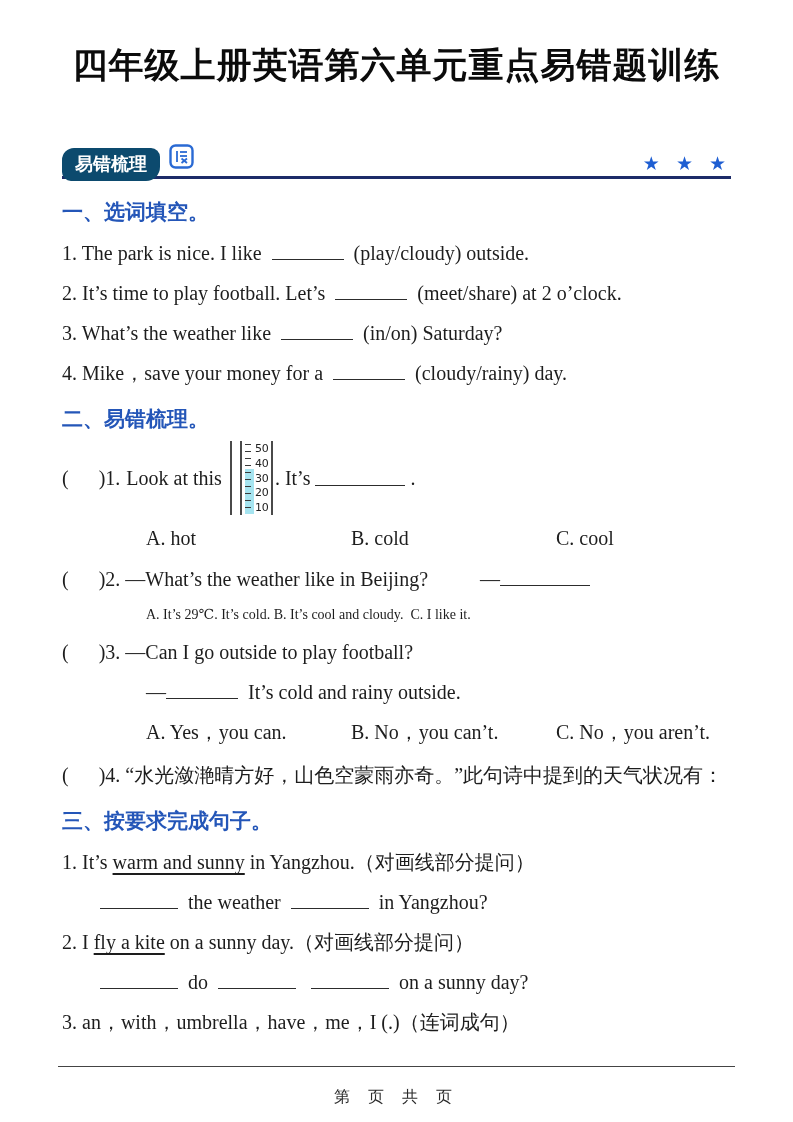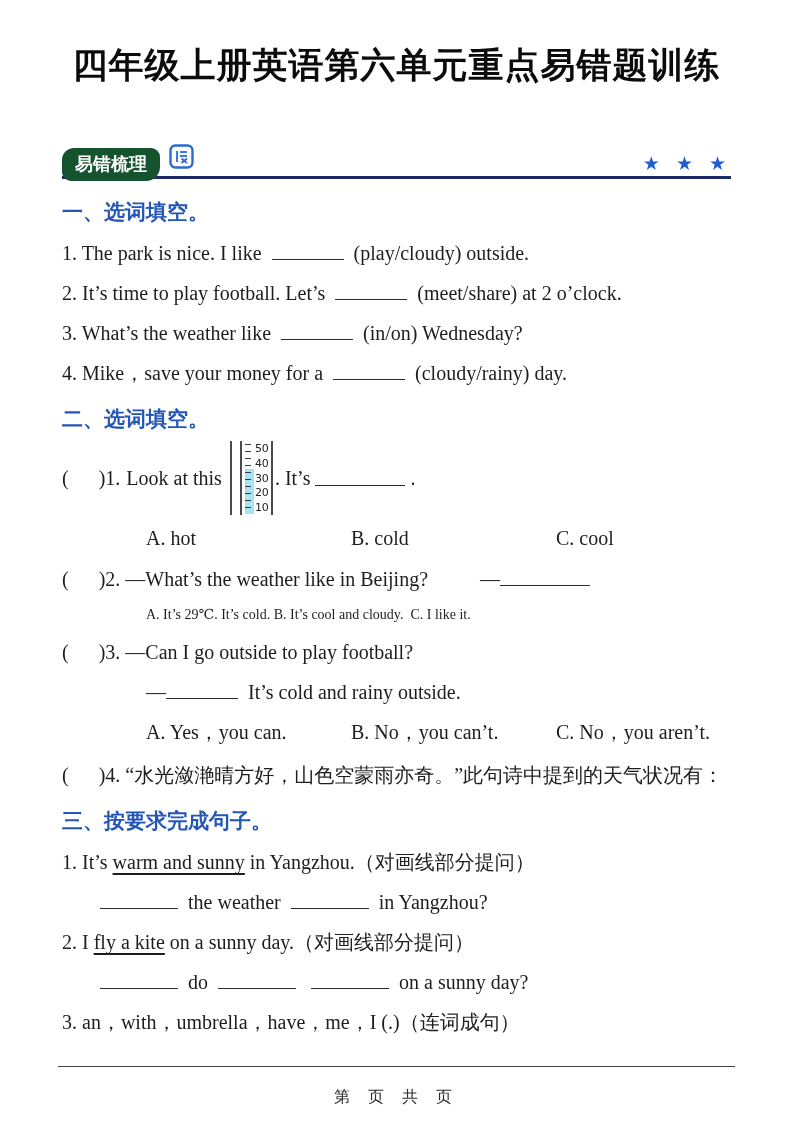--- a/index.html
+++ b/index.html
@@ -30,21 +30,21 @@
     align-items: flex-end;
     margin-top: 54px;
     height: 36px;
   }
   .badge-row .rule {
     position: absolute; left: 0; right: 0; bottom: 0;
     border-top: 3px solid #1c2b68;
   }
   .badge {
     position: relative; z-index: 1;
-    background: #14532d;
+    background: #0c4a6e;
     color: #ffffff;
     font-family: "Liberation Sans", "DejaVu Sans", sans-serif;
     font-weight: 700;
     font-size: 18px;
     padding: 4px 13px 5px;
     border-radius: 12px 9px 14px 9px;
     margin-bottom: -2px;
   }
   .badge-icon { margin-left: 9px; margin-bottom: 6px; }
   .stars {
@@ -162,30 +162,30 @@
   <div class="line">
     <span>2.</span>
     <span>It’s time to play football. Let’s</span>
     <span class="blank"></span>
     <span>(meet/share) at 2 o’clock.</span>
   </div>
   <div class="line">
     <span>3.</span>
     <span>What’s the weather like</span>
     <span class="blank"></span>
-    <span>(in/on) Wednesday?</span>
+    <span>(in/on) Saturday?</span>
   </div>
   <div class="line">
     <span>4.</span>
     <span>Mike，save your money for a</span>
     <span class="blank"></span>
     <span>(cloudy/rainy) day.</span>
   </div>
 
-  <div class="sec-heading">二、选词填空。</div>
+  <div class="sec-heading">二、易错梳理。</div>
 
   <div class="line-flex">
     <span>(&nbsp;&nbsp;&nbsp;&nbsp;&nbsp;&nbsp;)1.</span>
     <span style="margin-left:6px">Look at this</span>
     <span class="thermo">
       <span class="t-outer"></span>
       <span class="t-body">
         <span class="t-tube"></span>
         <span class="t-scale">
           <span>50</span>

